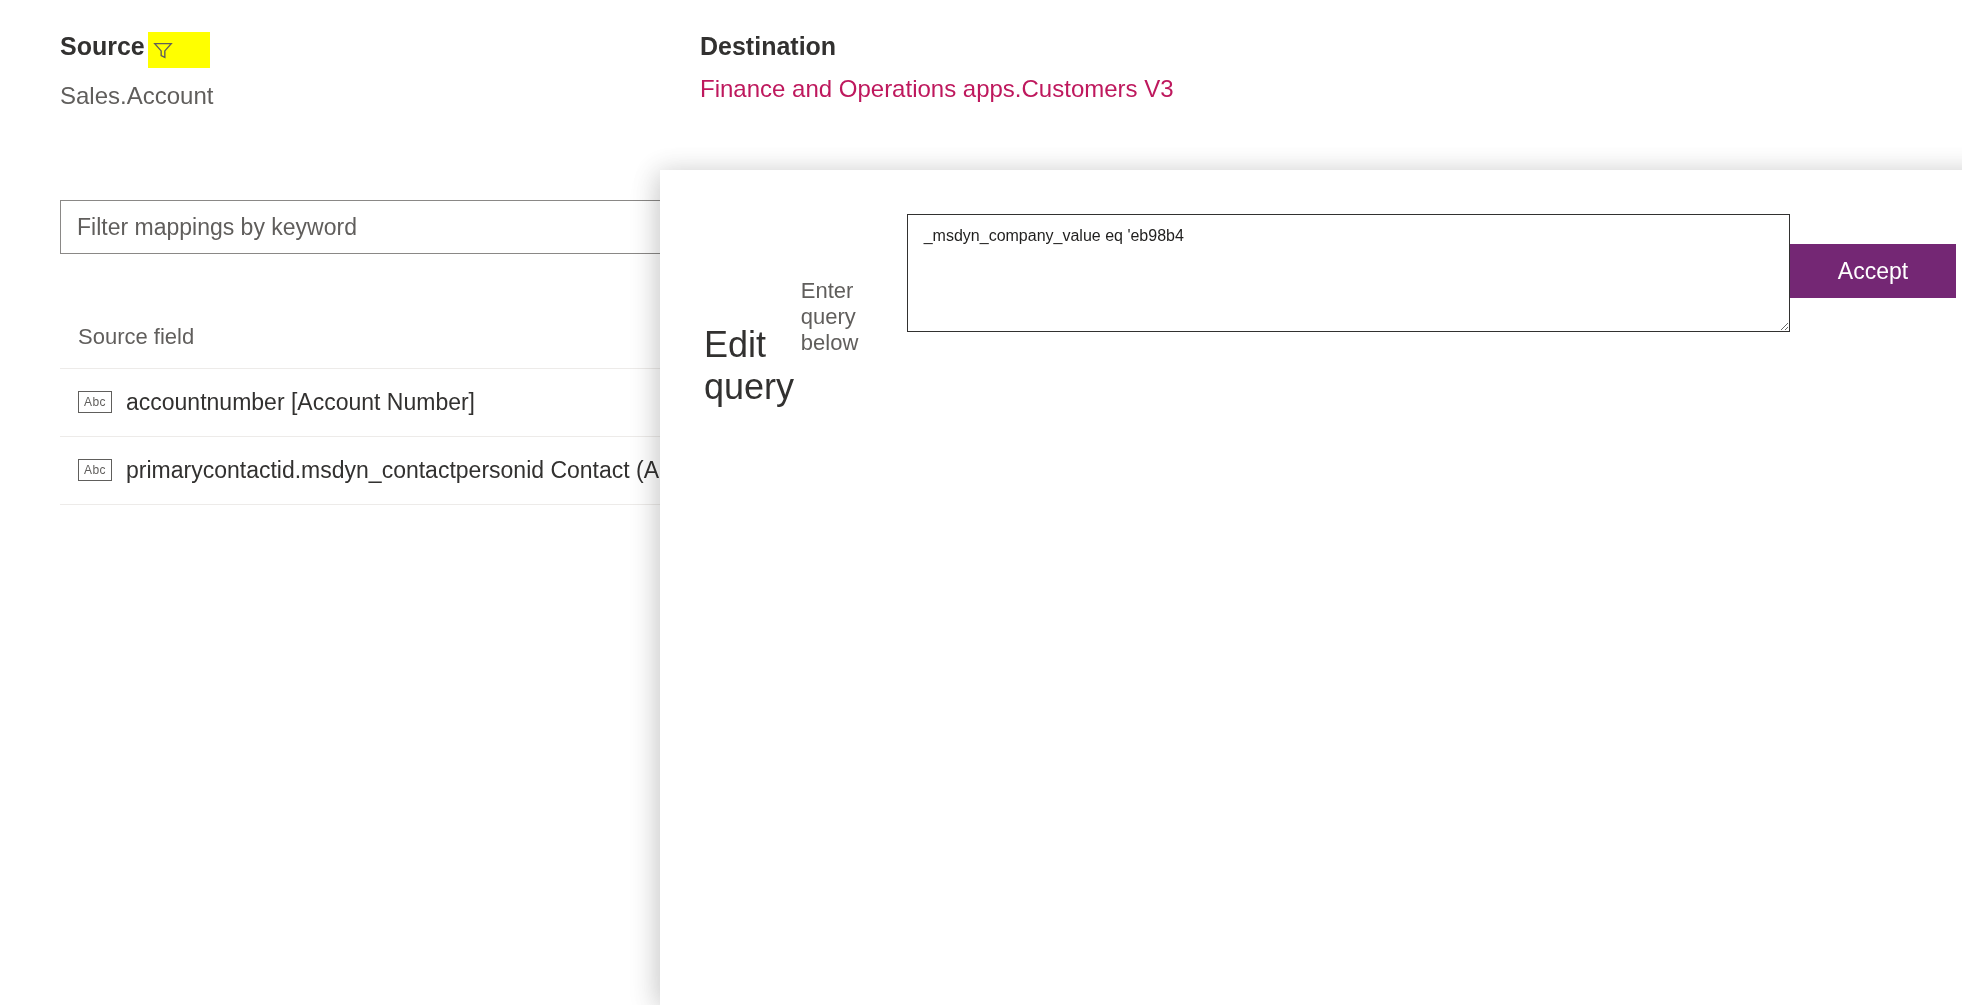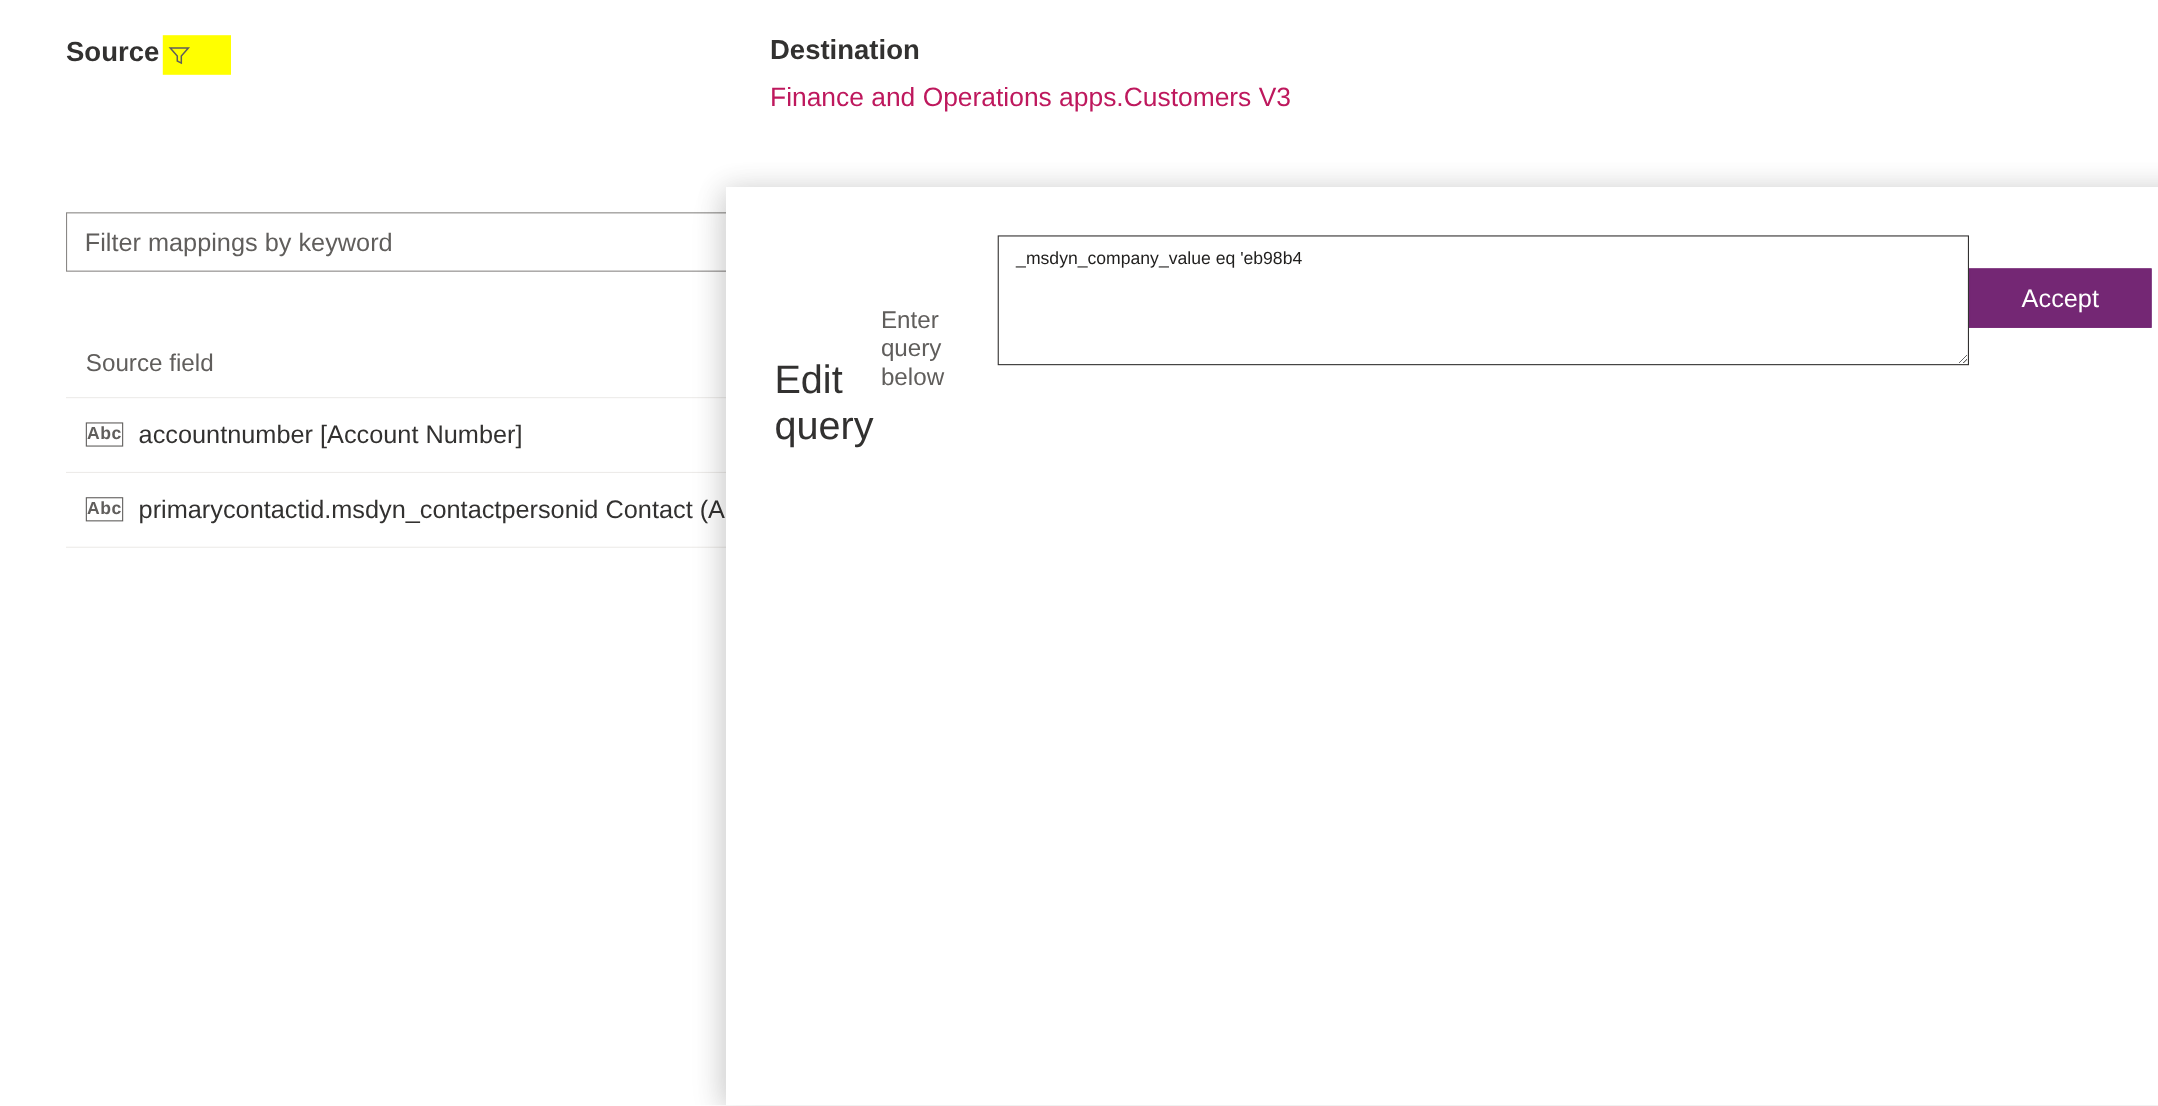--- a/index.html
+++ b/index.html
@@ -93,22 +93,22 @@
     font-size: 23px;
     color: #323130;
   }
   .abc-icon {
     display: inline-flex;
     align-items: center;
     justify-content: center;
     border: 1.5px solid #605e5c;
     width: 34px;
     height: 22px;
-    font-size: 16px;
-    font-weight: 700;
+    font-size: 12px;
+    font-weight: 400;
     color: #605e5c;
     flex-shrink: 0;
     margin-top: 4px;
     letter-spacing: 0.5px;
   }
   .row-text { flex: 1; line-height: 1.35; }
 
   
   .modal {
     position: absolute;
@@ -196,20 +196,21 @@
   <div class="header-row">
     <div class="col-source">
       <span class="hdr-label">Source</span>
       <span class="highlight">
         <span style="display:inline-flex;">
           <svg width="22" height="22" viewBox="0 0 24 24" fill="none" stroke="#605e5c" stroke-width="1.5">
             <path d="M3 5 H21 L14 13 V20 L10 18 V13 Z"></path>
           </svg>
         </span>
       </span>
+      <div class="hdr-sub">Sales.Account</div>
     </div>
     <div class="col-dest">
       <div class="hdr-label">Destination</div>
       <div class="dest-sub">Finance and Operations apps.Customers V3</div>
     </div>
   </div>
 
   <div class="filter-wrap">
     <input class="filter-input" type="text" placeholder="Filter mappings by keyword" style="">
   </div>

